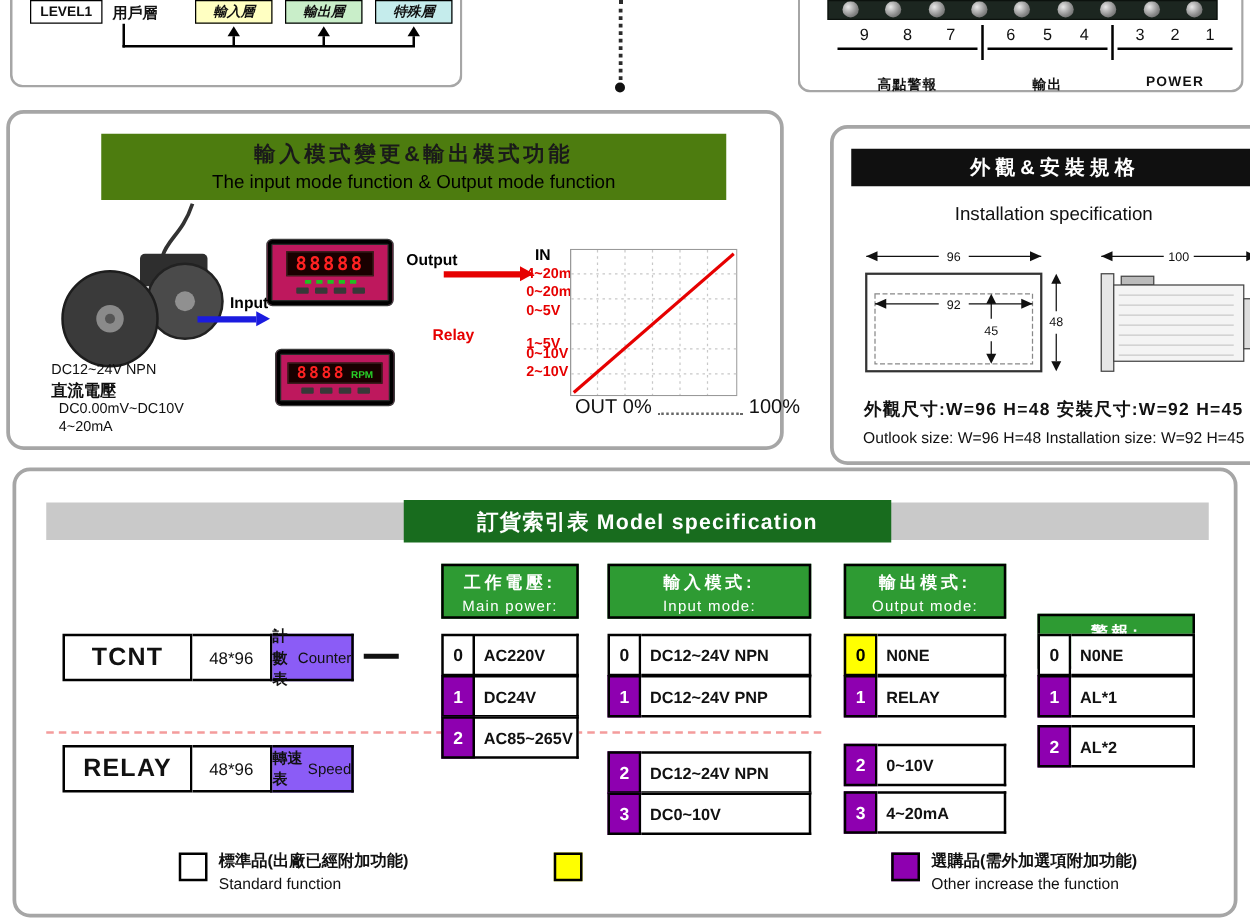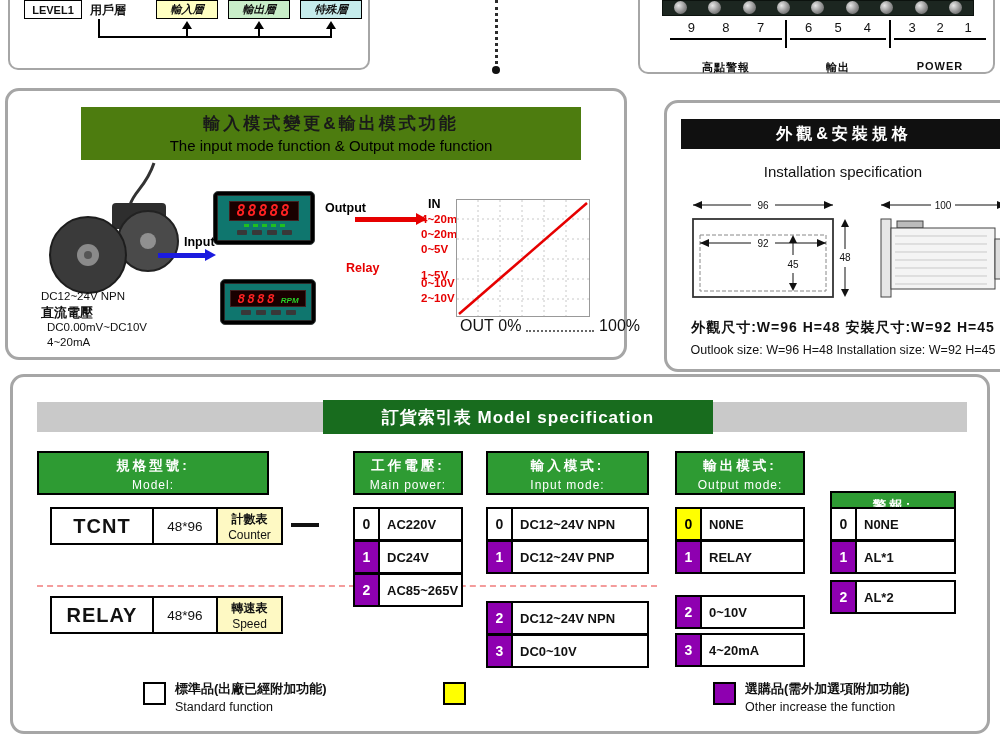--- a/index.html
+++ b/index.html
@@ -33,21 +33,21 @@
   .term-groups { position:absolute; display:flex; align-items:flex-start; }
   .tgroup { display:flex; flex-direction:column; }
   .tnums { display:flex; justify-content:space-around; font-size:13px; padding:0 4px 2px; }
   .tlabel { border-top:2px solid #000; margin-top:1px; padding-top:20px; font-size:11px; font-weight:bold; text-align:center; letter-spacing:1px; }
   .tsep { width:2px; background:#000; height:28px; margin:0 3px; }
 
   
   .io-title { position:absolute; background:#4d7c0f; text-align:center; padding:5px 0 6px; }
   .io-title .zh { font-size:17px; font-weight:bold; letter-spacing:3px; color:#1a1a1a; }
   .io-title .en { font-size:15px; margin-top:2px; color:#000; }
-  .meter { position:absolute; background:#0f766e; border:1px solid #3c3c3c; border-radius:5px; box-shadow: inset 0 0 0 3px #000, inset 0 0 0 4px #2a2a2a; display:flex; flex-direction:column; align-items:center; justify-content:center; gap:3px;font-style:italic; }
+  .meter { position:absolute; background:#be185d; border:1px solid #3c3c3c; border-radius:5px; box-shadow: inset 0 0 0 3px #000, inset 0 0 0 4px #2a2a2a; display:flex; flex-direction:column; align-items:center; justify-content:center; gap:3px; }
   .meter .disp { background:#190000; border:1px solid #402020; padding:0 6px; display:flex; align-items:baseline; gap:4px; }
   .meter .digits { color:#ff2222; font-family:"DejaVu Sans Mono",monospace; font-weight:bold; font-size:15px; letter-spacing:2px; }
   .meter.meter-sm .digits { font-size:13px; }
   .meter .unit { color:#28d028; font-size:8px; font-weight:bold; }
   .meter .leds { display:flex; gap:4px; }
   .meter .led { width:5px; height:3px; background:#20c020; }
   .meter .btns { display:flex; gap:5px; }
   .meter .btn { width:10px; height:5px; background:#383838; border-radius:1px; }
   .harrow { position:absolute; height:13px; }
   .harrow .shaft { position:absolute; left:0; top:4px; height:5px; }
@@ -72,21 +72,21 @@
 
   
   .spec-graybar { position:absolute; background:#c9c9c9; }
   .spec-title { position:absolute; background:#186c1e; color:#fff; font-size:17px; font-weight:bold; letter-spacing:1px; display:flex; align-items:center; justify-content:center; }
   .hdr { position:absolute; background:#2e9b33; border:2px solid #000; color:#fff; text-align:center; padding-top:4px; }
   .hdr .zh { font-size:13.5px; font-weight:bold; letter-spacing:3px; }
   .hdr .en { font-size:12px; letter-spacing:1px; margin-top:3px; }
   .mrow { position:absolute; display:flex; height:38px;margin-left:13px; }
   .mname { width:104px; border:2px solid #000; background:#fff; display:flex; align-items:center; justify-content:center; font-size:20px; font-weight:bold; letter-spacing:1px; }
   .msize { width:64px; border:2px solid #000; border-left:none; background:#fff; display:flex; align-items:center; justify-content:center; font-size:13.5px; }
-  .mtype { width:65px; border:2px solid #000; border-left:none; background:#fef9c3; display:flex; flex-direction:column; align-items:center; justify-content:center; }
+  .mtype { width:65px; border:2px solid #000; border-left:none; background:#8b5cf6; display:flex; align-items:center; justify-content:center; }
   .mtype .t1 { font-size:12px; font-weight:bold; }
   .mtype .t2 { font-size:12px; }
   .mdash { position:absolute; width:28px; height:4px; background:#111; }
   .pink-dash { position:absolute; border-top:2px dashed #f49c9c; }
   .cell { position:absolute; display:flex; height:34px; }
   .cell .code { width:27px; border:2px solid #000; display:flex; align-items:center; justify-content:center; font-size:14px; font-weight:bold; background:#fff; }
   .cell .code.optional { background:#8e00b0; color:#fff; }
   .cell .code.changeable { background:#ffff00; color:#000; }
   .cell .val { flex:1; border:2px solid #000; border-left:none; background:#fff; display:flex; align-items:center; padding-left:7px; font-size:13px; font-weight:bold; }
   .legend-item { position:absolute; display:flex; gap:9px; }
@@ -326,24 +326,20 @@
     </svg>
 
     <div class="inst-size-zh" style="top:216px;">外觀尺寸:W=96 H=48 安裝尺寸:W=92 H=45</div>
     <div class="inst-size-en" style="top:240px;">Outlook size: W=96 H=48   Installation size: W=92 H=45</div>
   </div>
 
   <div class="panel" style="left:10px; top:374px; width:980px; height:360px;">
     <div class="spec-graybar" style="left:24px; top:25px; width:930px; height:30px;"></div>
     <div class="spec-title" style="left:310px; top:23px; width:390px; height:34px;">訂貨索引表 Model specification</div>
 
-    <div class="hdr" style="left:24px; top:74px; width:232px; height:44px;">
-      <div class="zh">規格型號:</div>
-      <div class="en">Model:</div>
-    </div>
     <div class="hdr" style="left:340px; top:74px; width:110px; height:44px;">
       <div class="zh">工作電壓:</div>
       <div class="en">Main power:</div>
     </div>
     <div class="hdr" style="left:473px; top:74px; width:163px; height:44px;">
       <div class="zh">輸入模式:</div>
       <div class="en">Input mode:</div>
     </div>
     <div class="hdr" style="left:662px; top:74px; width:130px; height:44px;">
       <div class="zh">輸出模式:</div>

